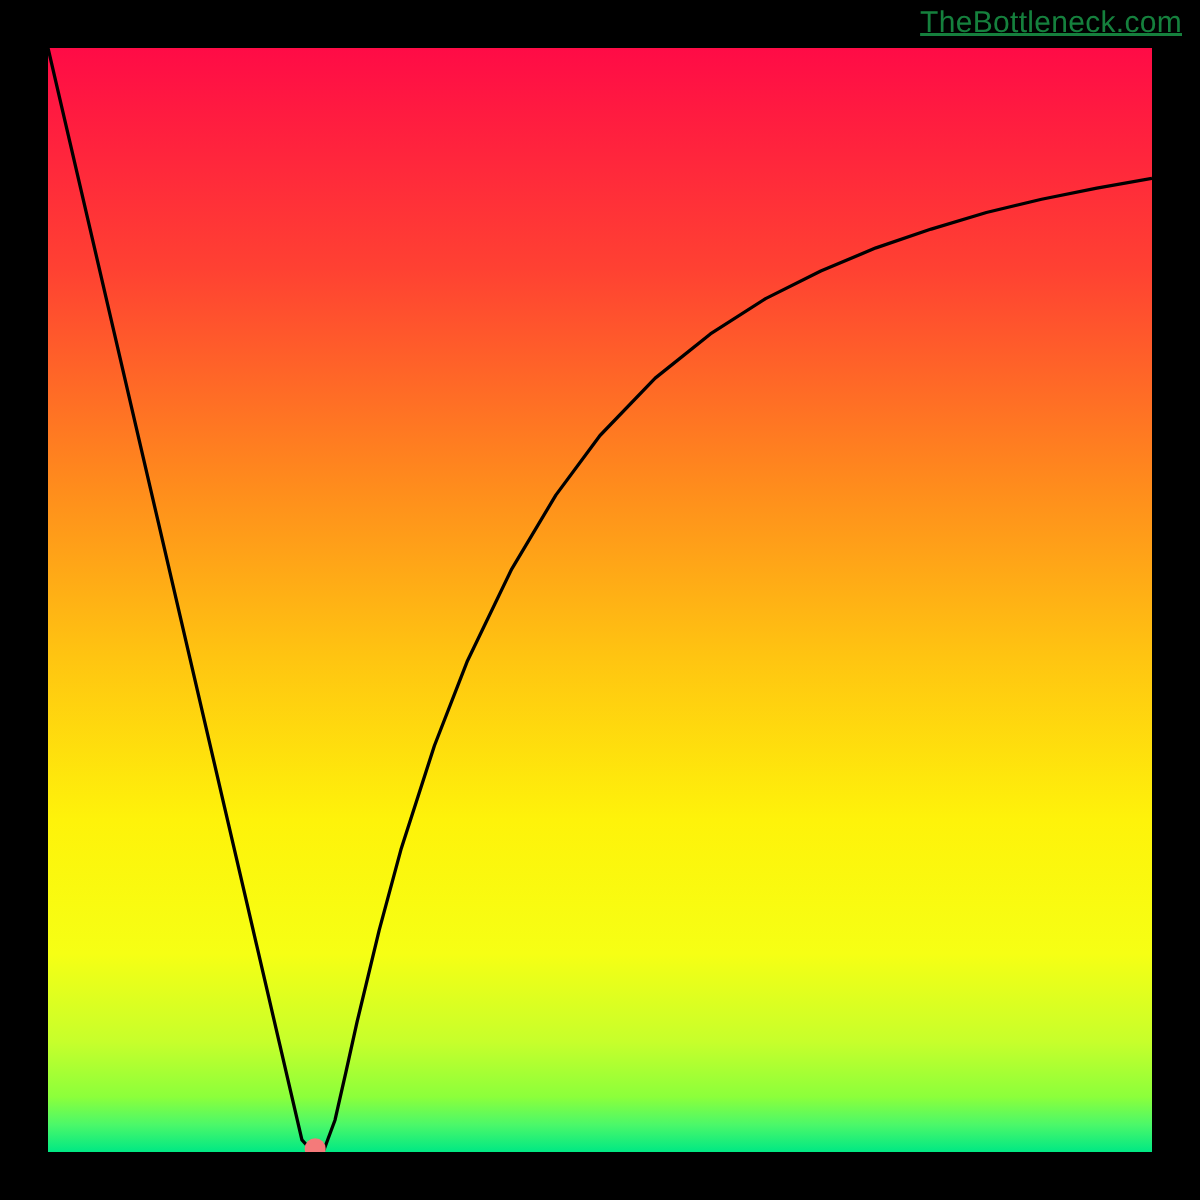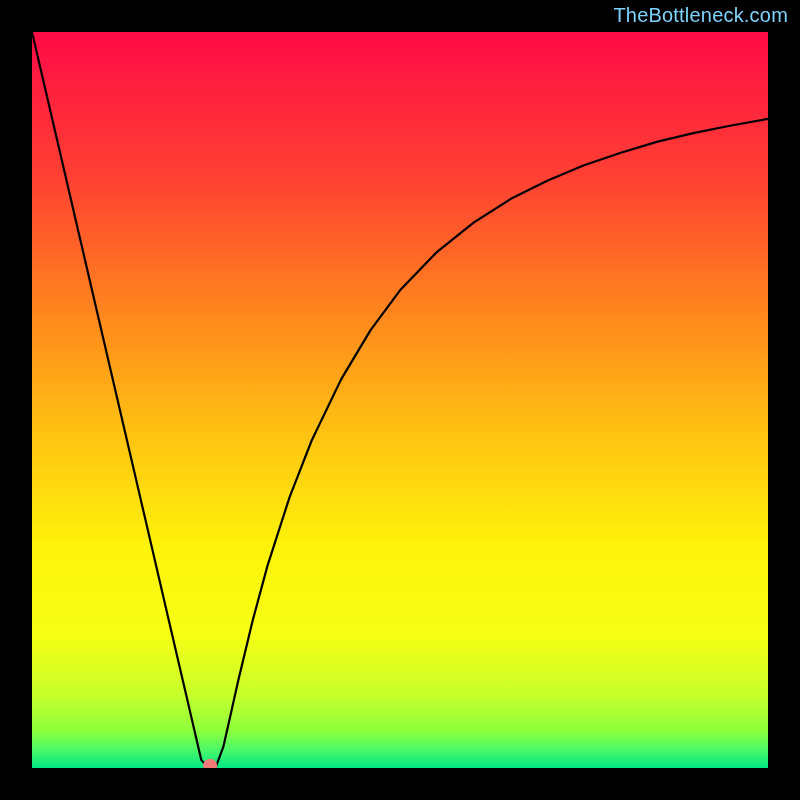--- a/index.html
+++ b/index.html
@@ -27,24 +27,25 @@
     position: absolute;
     left: 0;
     top: 0;
     right: 0;
     bottom: 0;
   }
   .watermark {
     position: absolute;
     top: 4px;
     right: 12px;
-    color: #7dd3fc;
+    color: #15803d;
     font-size: 20px;
     font-weight: 500;
     letter-spacing: 0.2px;
+    text-decoration: underline;
   }
   svg {
     position: absolute;
     left: 0;
     top: 0;
   }
 </style>
 </head>
 <body>
 

